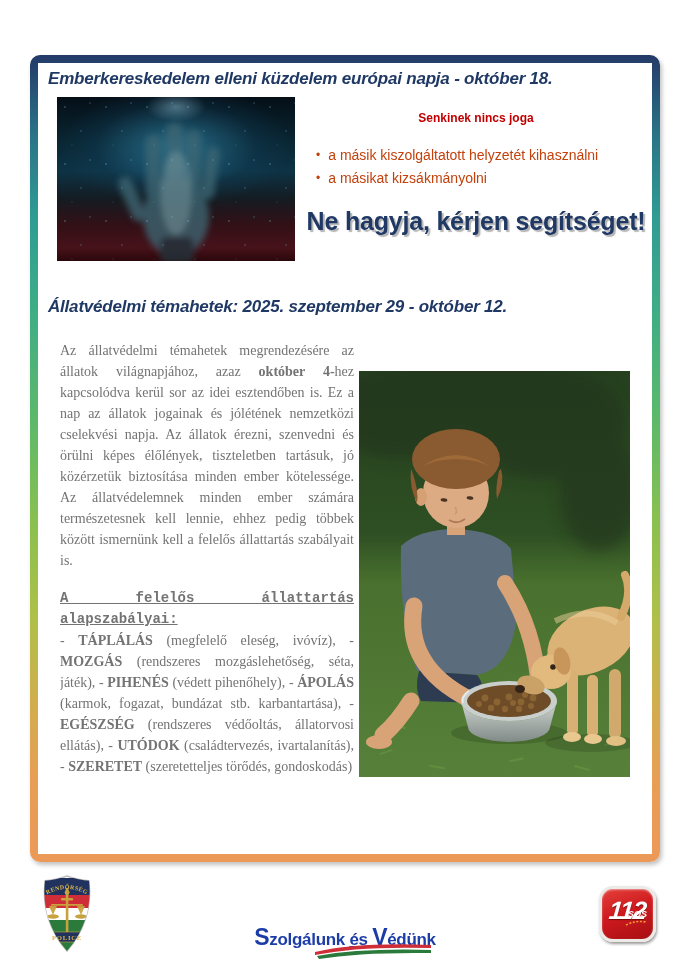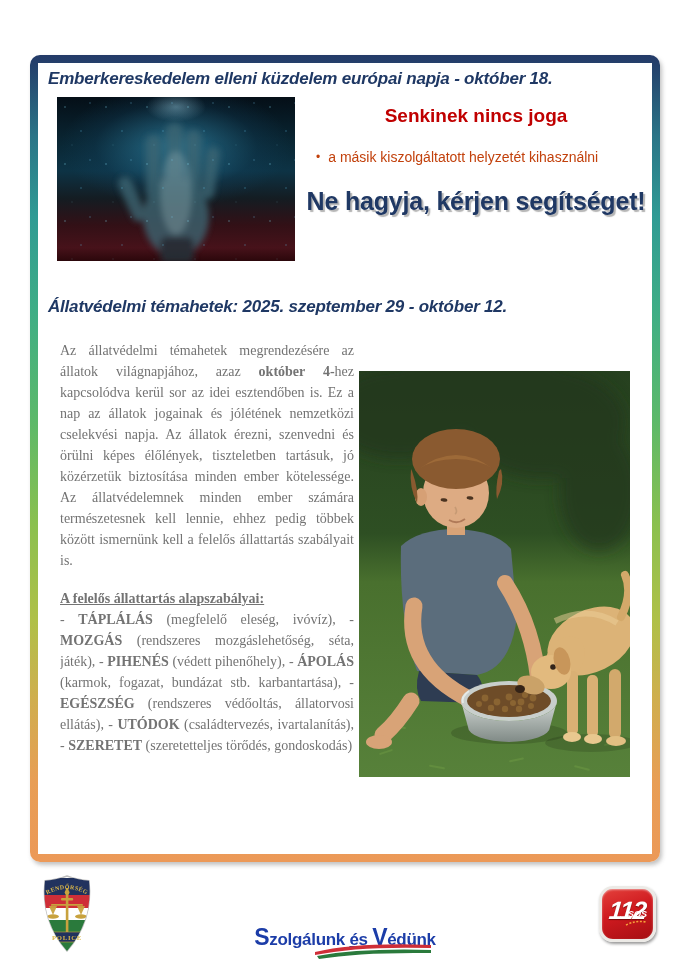--- a/index.html
+++ b/index.html
@@ -43,39 +43,39 @@
     background-image:
       radial-gradient(2px 2px at 8px 10px,rgba(140,230,255,.50),transparent 70%),
       radial-gradient(2px 2px at 24px 34px,rgba(100,200,240,.45),transparent 70%),
       radial-gradient(2px 2px at 33px 6px,rgba(120,210,250,.40),transparent 70%),
       radial-gradient(1px 2px at 15px 48px,rgba(150,230,255,.35),transparent 70%);
     background-size:41px 57px;
   }
   .hand-svg{position:absolute;left:0;top:0;}
   .col-right{position:absolute;left:266px;top:42px;width:344px;}
   .subtitle{
-    text-align:center;font-weight:bold;font-size:19px;color:#C00000;
+    text-align:center;font-weight:bold;font-size:12px;color:#C00000;margin-top:6px;
   }
   .bullets{
     list-style:none;margin:20px 0 0 0;padding:0 0 0 12px;
     color:#c2410c;font-size:14px;line-height:21.5px;
   }
   .bullets li::before{content:"•";font-size:12px;margin-right:8px;position:relative;top:-1px;}
   .cta{
     margin-top:17px;text-align:center;font-weight:bold;font-size:25px;color:#1F3864;
     text-shadow:2px 2px 1px rgba(130,130,130,.6);letter-spacing:-0.2px;
   }
   
   .col-left{
     position:absolute;left:22px;top:277px;width:294px;height:505px;overflow:hidden;
     font-family:"Liberation Serif",serif;font-size:14px;line-height:21px;
     color:#737373;text-align:justify;
   }
   .rules-title{
-    margin-top:17px;font-weight:bold;text-decoration:underline;margin-bottom:0;
+    margin-top:17px;font-weight:bold;text-decoration:underline;margin-bottom:0;font-family:Liberation Mono, monospace;
   }
   .b{font-weight:bold;}
   .cap{font-size:23px;}
   .u{text-decoration:underline;}
   .animal-photo{
     position:absolute;left:321px;top:308px;width:271px;height:406px;overflow:hidden;
   }
   
   .crest{position:absolute;left:37px;top:873px;width:60px;height:82px;}
   .motto{
@@ -124,20 +124,21 @@
           <rect x="103" y="140" width="34" height="26" rx="6" fill="#22343c"></rect>
         </g>
         <ellipse cx="119" cy="96" rx="16" ry="42" fill="#9fb9bd" opacity="0.32" filter="url(#hblur)"></ellipse>
       </svg>
     </div>
 
     <div class="col-right">
       <div class="subtitle">Senkinek nincs joga</div>
       <ul class="bullets">
         <li><span>a másik kiszolgáltatott helyzetét kihasználni</span></li>
+        <li><span>a másikat kizsákmányolni</span></li>
       </ul>
       <div class="cta">Ne hagyja, kérjen segítséget!</div>
     </div>
 
     <div class="sec-title t2">Állatvédelmi témahetek: 2025. szeptember 29 - október 12.</div>
 
     <div class="col-left">
       <div><span>Az állatvédelmi témahetek megrendezésére az állatok világnapjához, azaz </span><span class="b">október 4-</span><span>hez kapcsolódva kerül sor az idei esztendőben is. Ez a nap az állatok jogainak és jólétének nemzetközi cselekvési napja. Az állatok érezni, szenvedni és örülni képes élőlények, tiszteletben tartásuk, jó közérzetük biztosítása minden ember kötelessége. Az állatvédelemnek minden ember számára természetesnek kell lennie, ehhez pedig többek között ismernünk kell a felelős állattartás szabályait is.</span></div>
       <div class="rules-title">A felelős állattartás alapszabályai:</div>
       <div><span>- </span><span class="b">TÁPLÁLÁS</span><span> (megfelelő eleség, ivóvíz), - </span><span class="b">MOZGÁS</span><span> (rendszeres mozgáslehetőség, séta, játék), - </span><span class="b">PIHENÉS</span><span> (védett pihenőhely), - </span><span class="b">ÁPOLÁS</span><span> (karmok, fogazat, bundázat stb. karbantartása), - </span><span class="b">EGÉSZSÉG</span><span> (rendszeres védőoltás, állatorvosi ellátás), - </span><span class="b">UTÓDOK</span><span> (családtervezés, ivartalanítás), - </span><span class="b">SZERETET</span><span> (szeretetteljes törődés, gondoskodás)</span></div>

